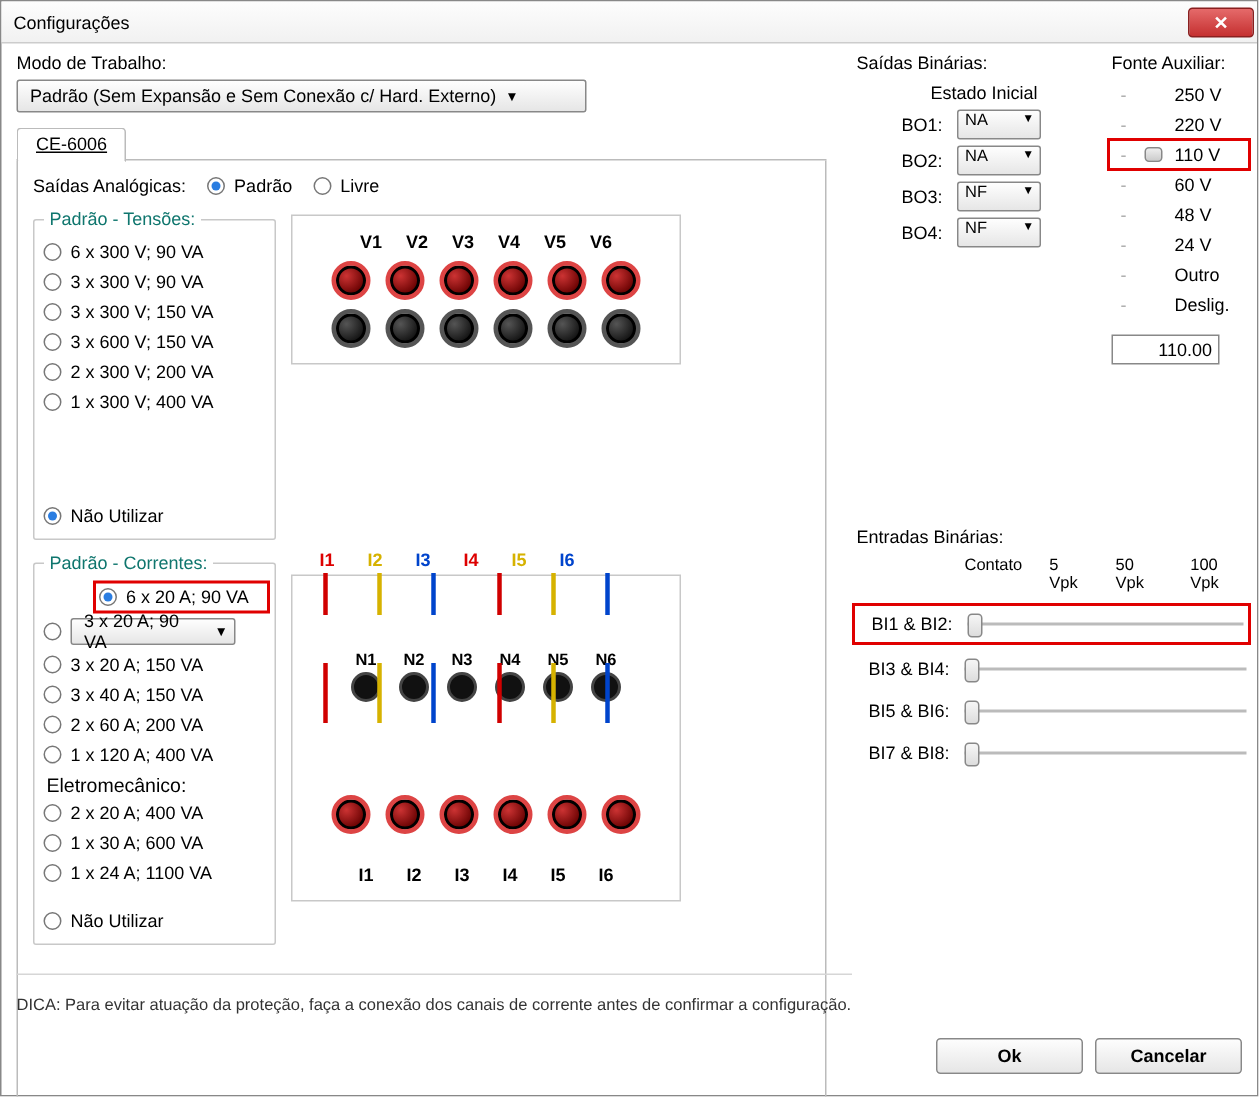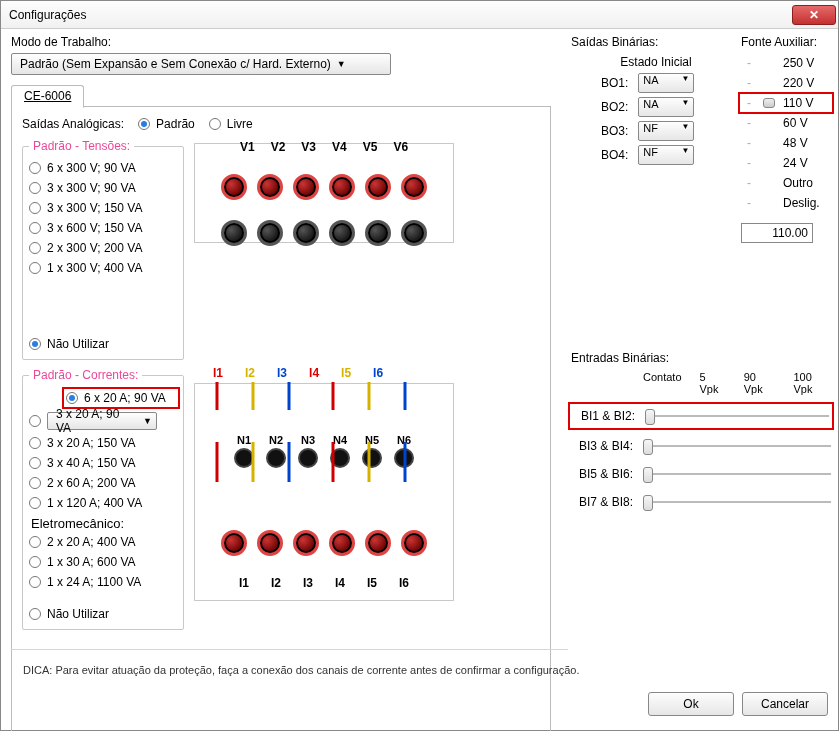--- a/index.html
+++ b/index.html
@@ -12,27 +12,27 @@
   .worklabel { font-size:12px; }
   .dropdown { display:inline-flex; align-items:center; border:1px solid #888; background:linear-gradient(#fefefe,#e6e6e6); height:22px; border-radius:2px; padding:0 4px 0 8px; font-size:12px; cursor:pointer; }
   .dropdown .arrow { margin-left:6px; font-size:9px; }
   .tabstrip { margin-top:8px; border-bottom:1px solid #bbb; height:24px; position:relative; }
   .tab { position:absolute; top:2px; left:0; height:23px; border:1px solid #bbb; border-bottom:1px solid #fff; background:#fff; padding:3px 12px 0 12px; font-size:12px; border-radius:3px 3px 0 0;text-decoration:underline; }
   .tabbody { border:1px solid #bbb; border-top:none; padding:10px; height:635px; position:relative; }
   .subrow { font-size:12px; display:flex; align-items:center; gap:14px; }
   .radio { width:12px; height:12px; border:1px solid #777; border-radius:50%; display:inline-flex; align-items:center; justify-content:center; background:#fff; }
   .radio.sel::after { content:""; width:6px; height:6px; background:#2a7de1; border-radius:50%; display:block; }
   fieldset.group { border:1px solid #c8c8c8; border-radius:2px; margin:8px 0 0 0; padding:4px 6px 8px 6px; font-size:12px; }
-  fieldset.group legend { padding:0 4px; font-size:12px; color:#ec4899; }
+  fieldset.group legend { padding:0 4px; font-size:12px; color:#0f766e; }
   .optlist { display:flex; flex-direction:column; gap:6px; margin-top:4px; }
   .opt { display:flex; align-items:center; gap:6px; font-size:12px; cursor:pointer; }
   .leftcol { width:162px; float:left; }
   .midcol { position:absolute; left:182px; top:36px; }
   .vpanel, .ipanel { border:1px solid #c8c8c8; background:#fff; padding:16px 10px; }
-  .vpanel { width:260px; height:100px; margin-top:0; display:flex; flex-direction:column; align-items:center; justify-content:center; gap:20px; }
+  .vpanel { width:260px; height:100px; margin-top:0; display:flex; flex-direction:column; align-items:center; justify-content:center; gap:6px; }
   .chlabels { display:flex; gap:16px; font-size:12px; font-weight:bold; }
   .jackrow { display:flex; gap:10px; }
   .jack { width:26px; height:26px; border-radius:50%; border:3px solid #222; display:inline-block; position:relative; }
   .jack.red { background:radial-gradient(circle at 35% 35%, #c33, #600 70%); border-color:#d44; box-shadow:inset 0 0 0 2px #000; }
   .jack.blk { background:radial-gradient(circle at 35% 35%, #555, #111 70%); border-color:#555; box-shadow:inset 0 0 0 2px #000; }
   .ipanel { width:260px; margin-top:10px; display:flex; flex-direction:column; align-items:center; gap:16px; padding:10px; }
   .ilabels { display:flex; gap:22px; font-size:12px; font-weight:bold; }
   .ilabels span:nth-child(1){color:#d00;} .ilabels span:nth-child(2){color:#d6b200;} .ilabels span:nth-child(3){color:#0044cc;}
   .ilabels span:nth-child(4){color:#d00;} .ilabels span:nth-child(5){color:#d6b200;} .ilabels span:nth-child(6){color:#0044cc;}
   .nrow { display:flex; gap:12px; margin-top:4px; }
@@ -48,23 +48,23 @@
   .frow .tick { width:12px; color:#aaa; text-align:center; }
   .frow .thumb { width:12px; height:10px; background:linear-gradient(#eee,#ccc); border:1px solid #888; border-radius:3px; }
   .fval { margin-top:8px; border:1px solid #888; width:72px; height:20px; padding:2px 4px; font-size:12px; text-align:right; background:#fff; }
   .entradas { position:absolute; left:560px; top:316px; width:260px; font-size:12px; }
   .entrow { display:flex; align-items:center; gap:10px; margin:10px 0; }
   .entlabel { width:62px; text-align:right; }
   .trackwrap { flex:1; position:relative; height:18px; }
   .track { position:absolute; left:0; right:0; top:8px; height:2px; background:#bbb; }
   .trackhandle { position:absolute; top:2px; width:10px; height:16px; background:linear-gradient(#f6f6f6,#ddd); border:1px solid #888; border-radius:3px; cursor:pointer; }
   .entheader { display:flex; gap:18px; margin-left:72px; font-size:11px; }
-  .tip { position:absolute; left:12px; bottom:44px; font-size:11px; color:#333; }
+  .tip { position:absolute; left:0; bottom:44px; font-size:11px; color:#333; }
   .btnrow { position:absolute; right:0; bottom:4px; display:flex; gap:8px; }
-  .winbtn { width:86px; height:24px; border:1px solid #888; background:linear-gradient(#fdfdfd,#e6e6e6); border-radius:3px; font-size:12px; cursor:pointer; }
+  .winbtn { width:98px; height:24px; border:1px solid #888; background:linear-gradient(#fdfdfd,#e6e6e6); border-radius:3px; font-size:12px; cursor:pointer;font-weight:bold; }
   .sep { border-top:1px solid #d6d6d6; position:absolute; left:0; right:260px; bottom:70px; }
   .eltitle{font-size:13px;margin:6px 0 4px 2px;}
   .svgwire { position:absolute; pointer-events:none; }
 </style>
 </head>
 <body>
 
 <div class="window">
   <div class="titlebar">
     <span class="title">Configurações</span>
@@ -162,21 +162,21 @@
       </div>
       <input class="fval" value="110.00" style="">
     </div>
 
     
     <div class="entradas">
       <div class="grouptitle">Entradas Binárias:</div>
       <div class="entheader">
         <span>Contato</span>
         <span>5 Vpk</span>
-        <span>90 Vpk</span>
+        <span>50 Vpk</span>
         <span>100 Vpk</span>
       </div>
       <div class="entrow redbox" style="padding:2px;">
         <span class="entlabel">BI1 &amp; BI2:</span>
         <div class="trackwrap">
             <div class="track"></div>
             <div class="trackhandle" style="left:0;"></div>
           </div>
       </div>
       <div class="entrow">

